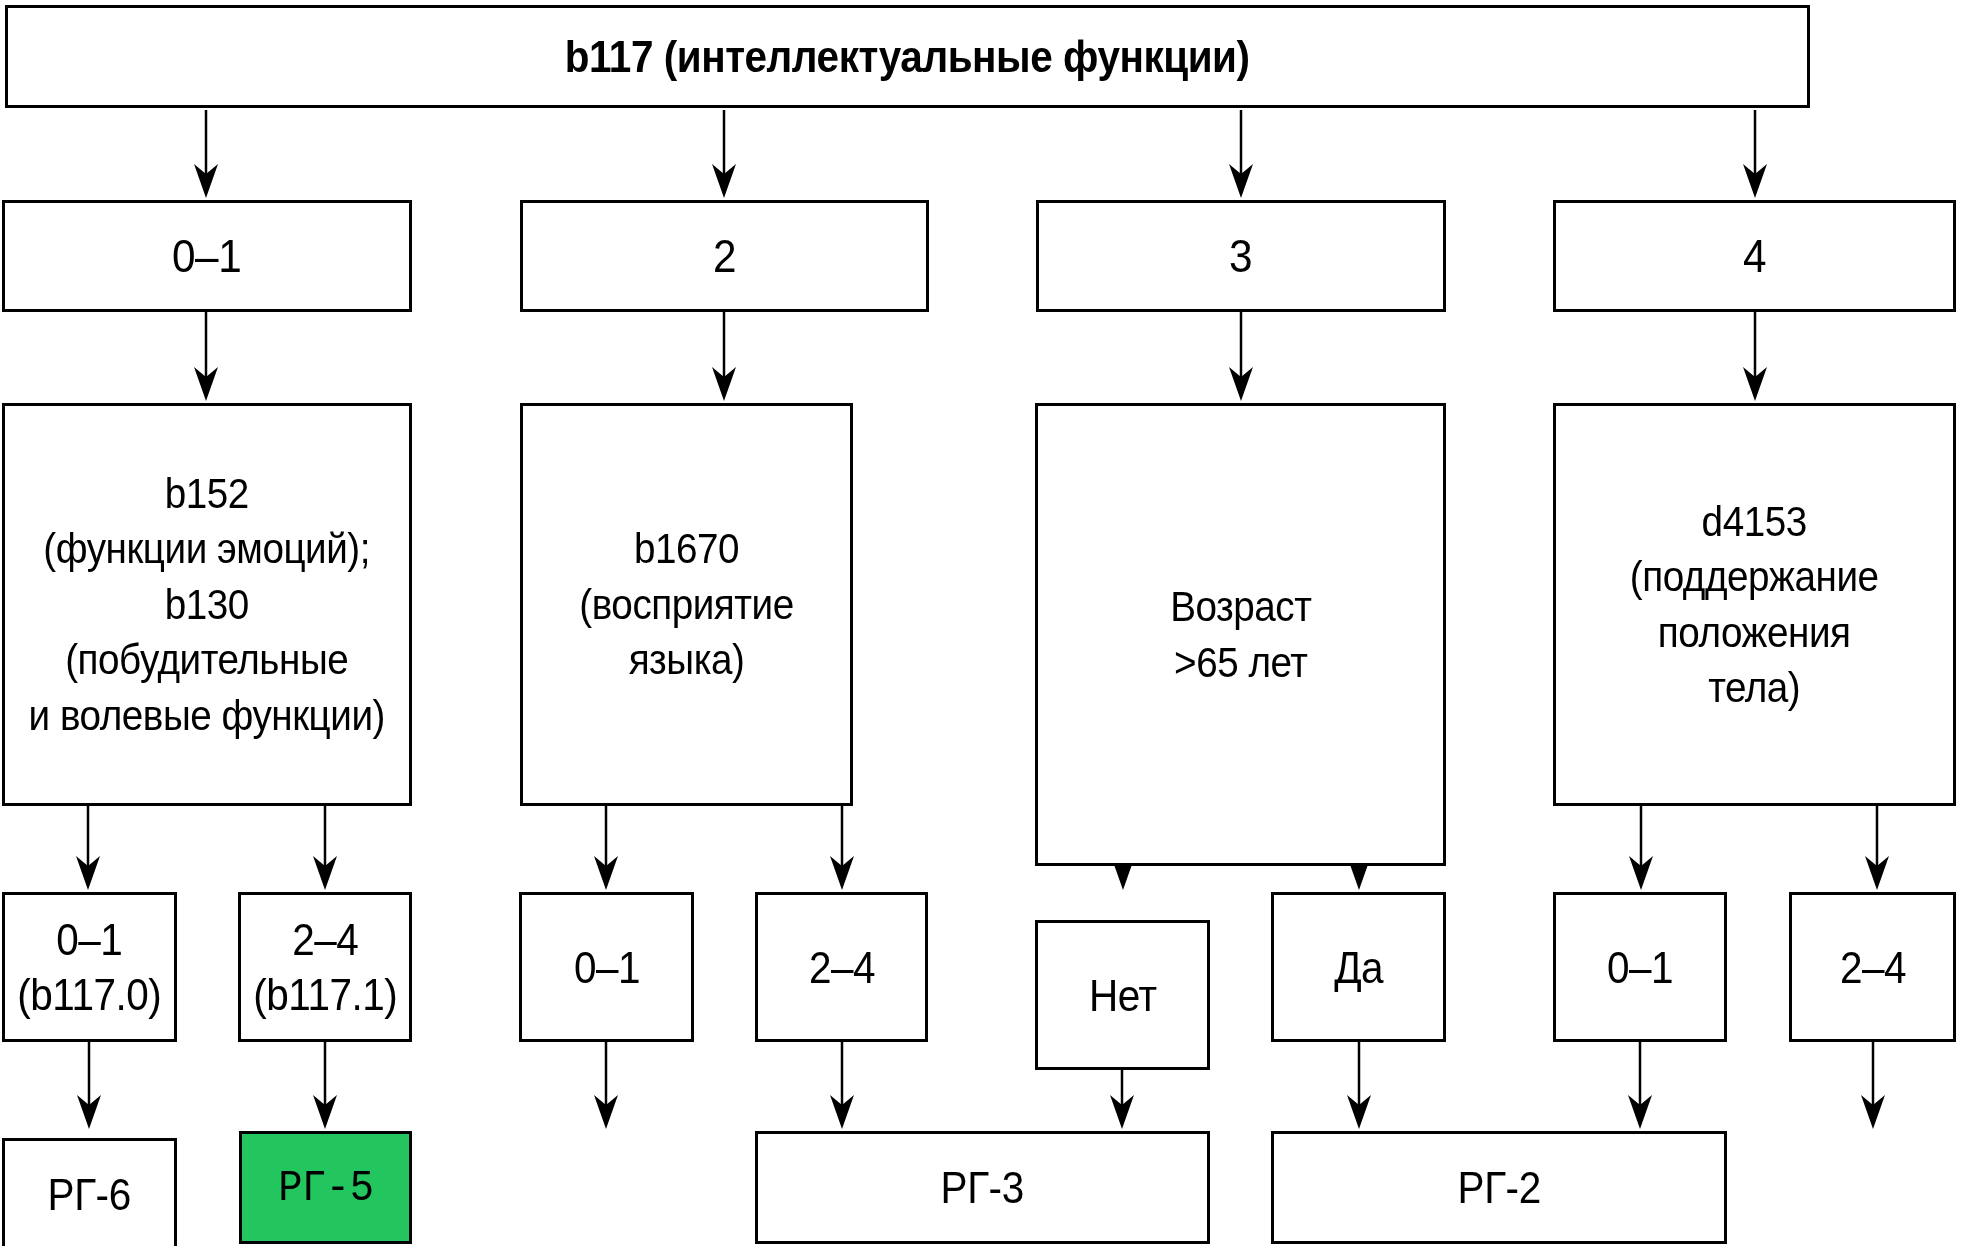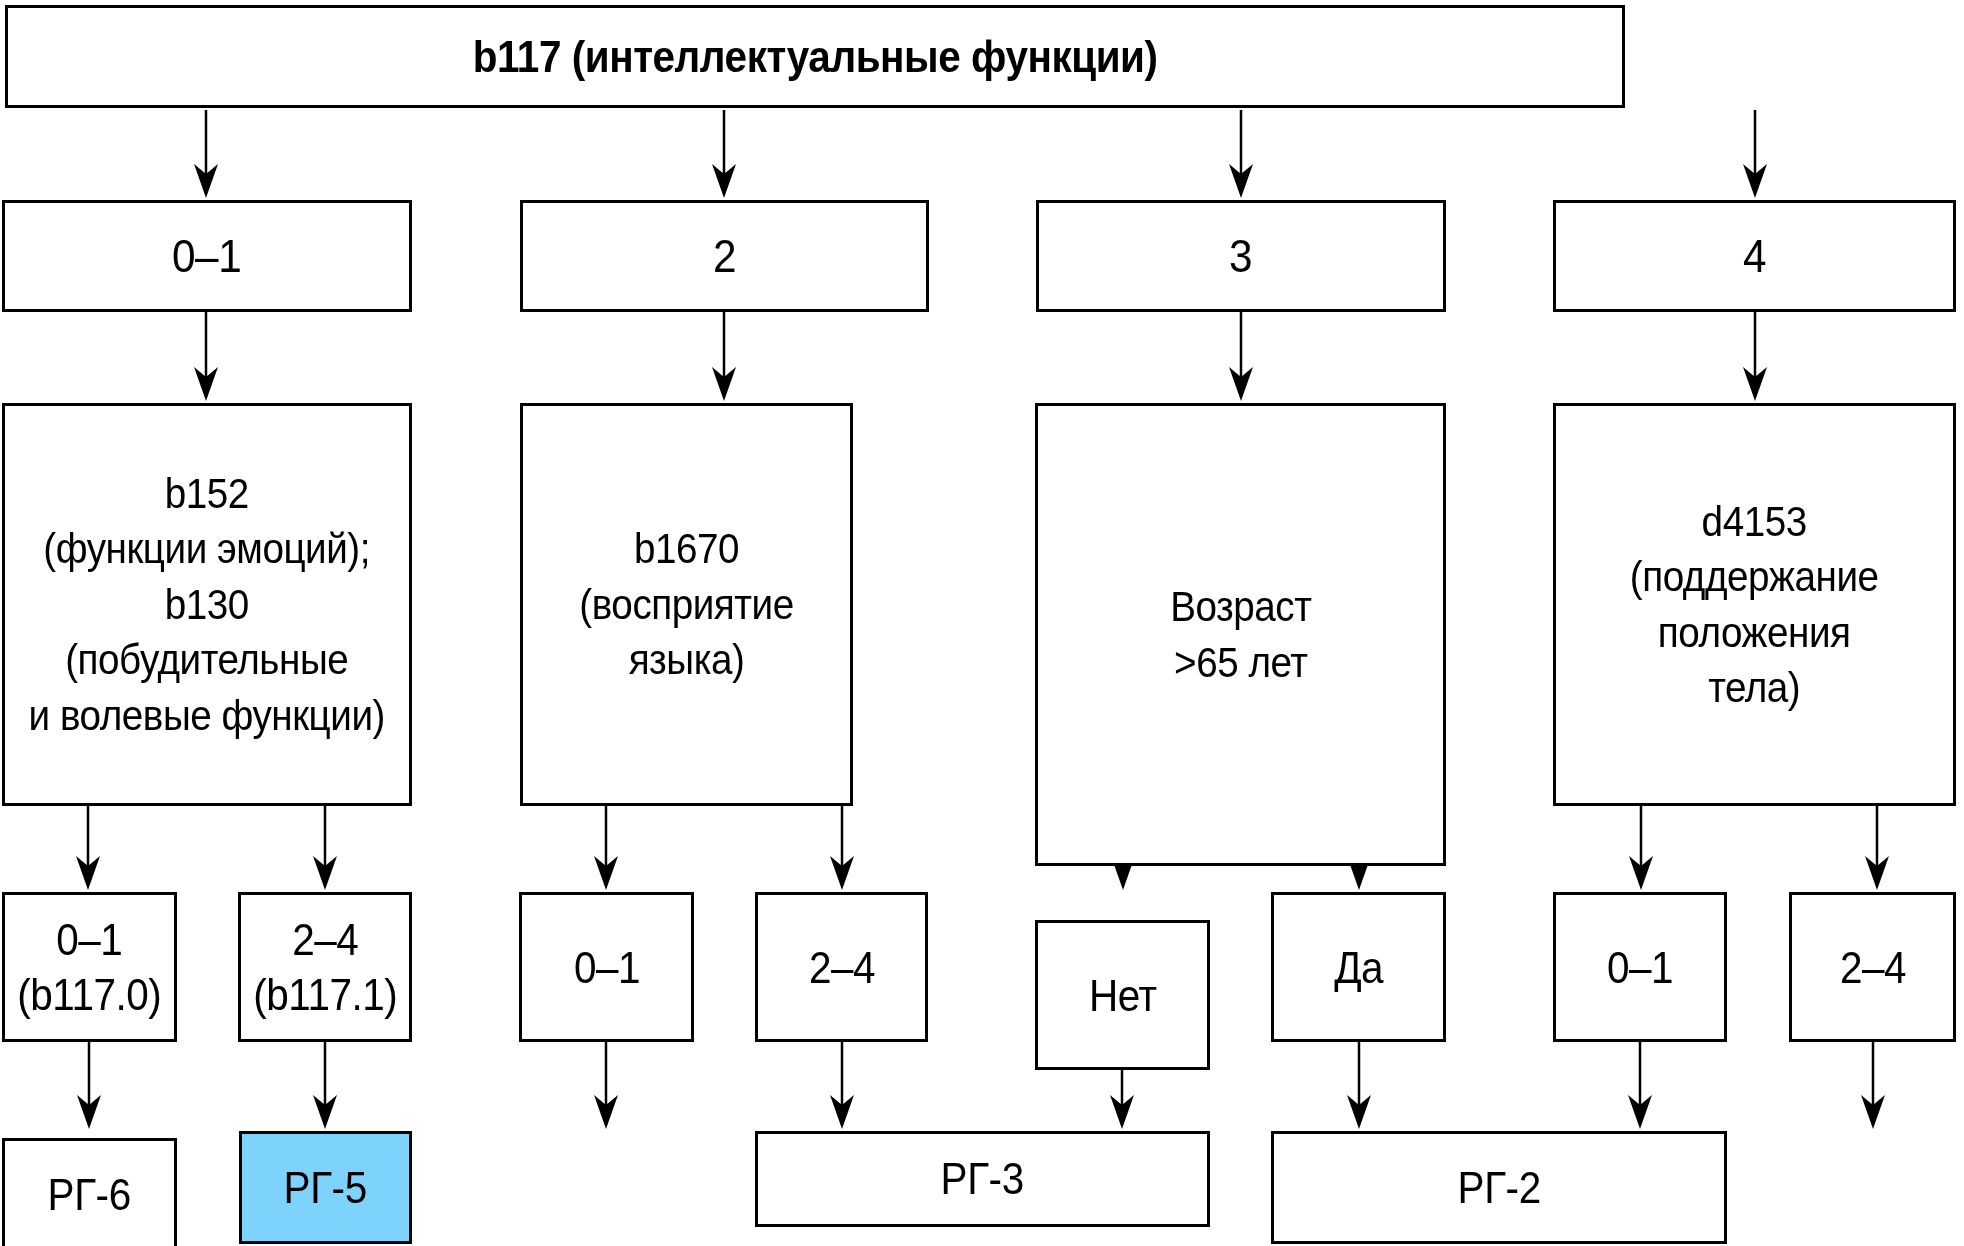--- a/index.html
+++ b/index.html
@@ -159,21 +159,21 @@
       <g>
         <line x1="1640" y1="1042" x2="1640" y2="1105" stroke="#000000" stroke-width="2.5"></line>
         <polygon points="1640,1129 1628,1095 1640,1105 1652,1095" fill="#000000"></polygon>
       </g>
       <g>
         <line x1="1873" y1="1042" x2="1873" y2="1105" stroke="#000000" stroke-width="2.5"></line>
         <polygon points="1873,1129 1861,1095 1873,1105 1885,1095" fill="#000000"></polygon>
       </g>
     </svg>
 
-  <div class="box title-box" style="left: 5px; top: 5px; width: 1620px; height: 103px; border-color: rgb(0, 0, 0); background: rgb(255, 255, 255);">
+  <div class="box title-box" style="left: 5px; top: 5px; width: 1805px; height: 103px; border-color: rgb(0, 0, 0); background: rgb(255, 255, 255);">
     <span class="label">b117 (интеллектуальные функции)</span>
   </div>
 
   <div class="box score-box" style="left: 2px; top: 200px; width: 410px; height: 112px; border-color: rgb(0, 0, 0); background: rgb(255, 255, 255);">
     <span class="label">0–1</span>
   </div>
   <div class="box score-box" style="left: 520px; top: 200px; width: 409px; height: 112px; border-color: rgb(0, 0, 0); background: rgb(255, 255, 255);">
     <span class="label">2</span>
   </div>
   <div class="box score-box" style="left: 1036px; top: 200px; width: 410px; height: 112px; border-color: rgb(0, 0, 0); background: rgb(255, 255, 255);">
@@ -229,23 +229,23 @@
   <div class="box outcome-box" style="left: 1553px; top: 892px; width: 174px; height: 150px; border-color: rgb(0, 0, 0); background: rgb(255, 255, 255);">
     <span class="label">0–1</span>
   </div>
   <div class="box outcome-box" style="left: 1789px; top: 892px; width: 167px; height: 150px; border-color: rgb(0, 0, 0); background: rgb(255, 255, 255);">
     <span class="label">2–4</span>
   </div>
 
   <div class="box group-box" style="left: 2px; top: 1131px; width: 175px; height: 113px; border-color: rgb(0, 0, 0); background: rgb(255, 255, 255); margin-top: 7px;">
     <span class="label">РГ-6</span>
   </div>
-  <div class="box group-box" style="left: 239px; top: 1131px; width: 173px; height: 113px; border-color: rgb(0, 0, 0); background: #7dd3fc;">
+  <div class="box group-box" style="left: 239px; top: 1131px; width: 173px; height: 113px; border-color: rgb(0, 0, 0); background: #22c55e; font-family: Liberation Mono, monospace;">
     <span class="label">РГ-5</span>
   </div>
-  <div class="box group-box" style="left: 755px; top: 1131px; width: 455px; height: 96px; border-color: rgb(0, 0, 0); background: rgb(255, 255, 255);">
+  <div class="box group-box" style="left: 755px; top: 1131px; width: 455px; height: 113px; border-color: rgb(0, 0, 0); background: rgb(255, 255, 255);">
     <span class="label">РГ-3</span>
   </div>
   <div class="box group-box" style="left: 1271px; top: 1131px; width: 456px; height: 113px; border-color: rgb(0, 0, 0); background: rgb(255, 255, 255);">
     <span class="label">РГ-2</span>
   </div>
 
 </div>
 
 </body></html>

